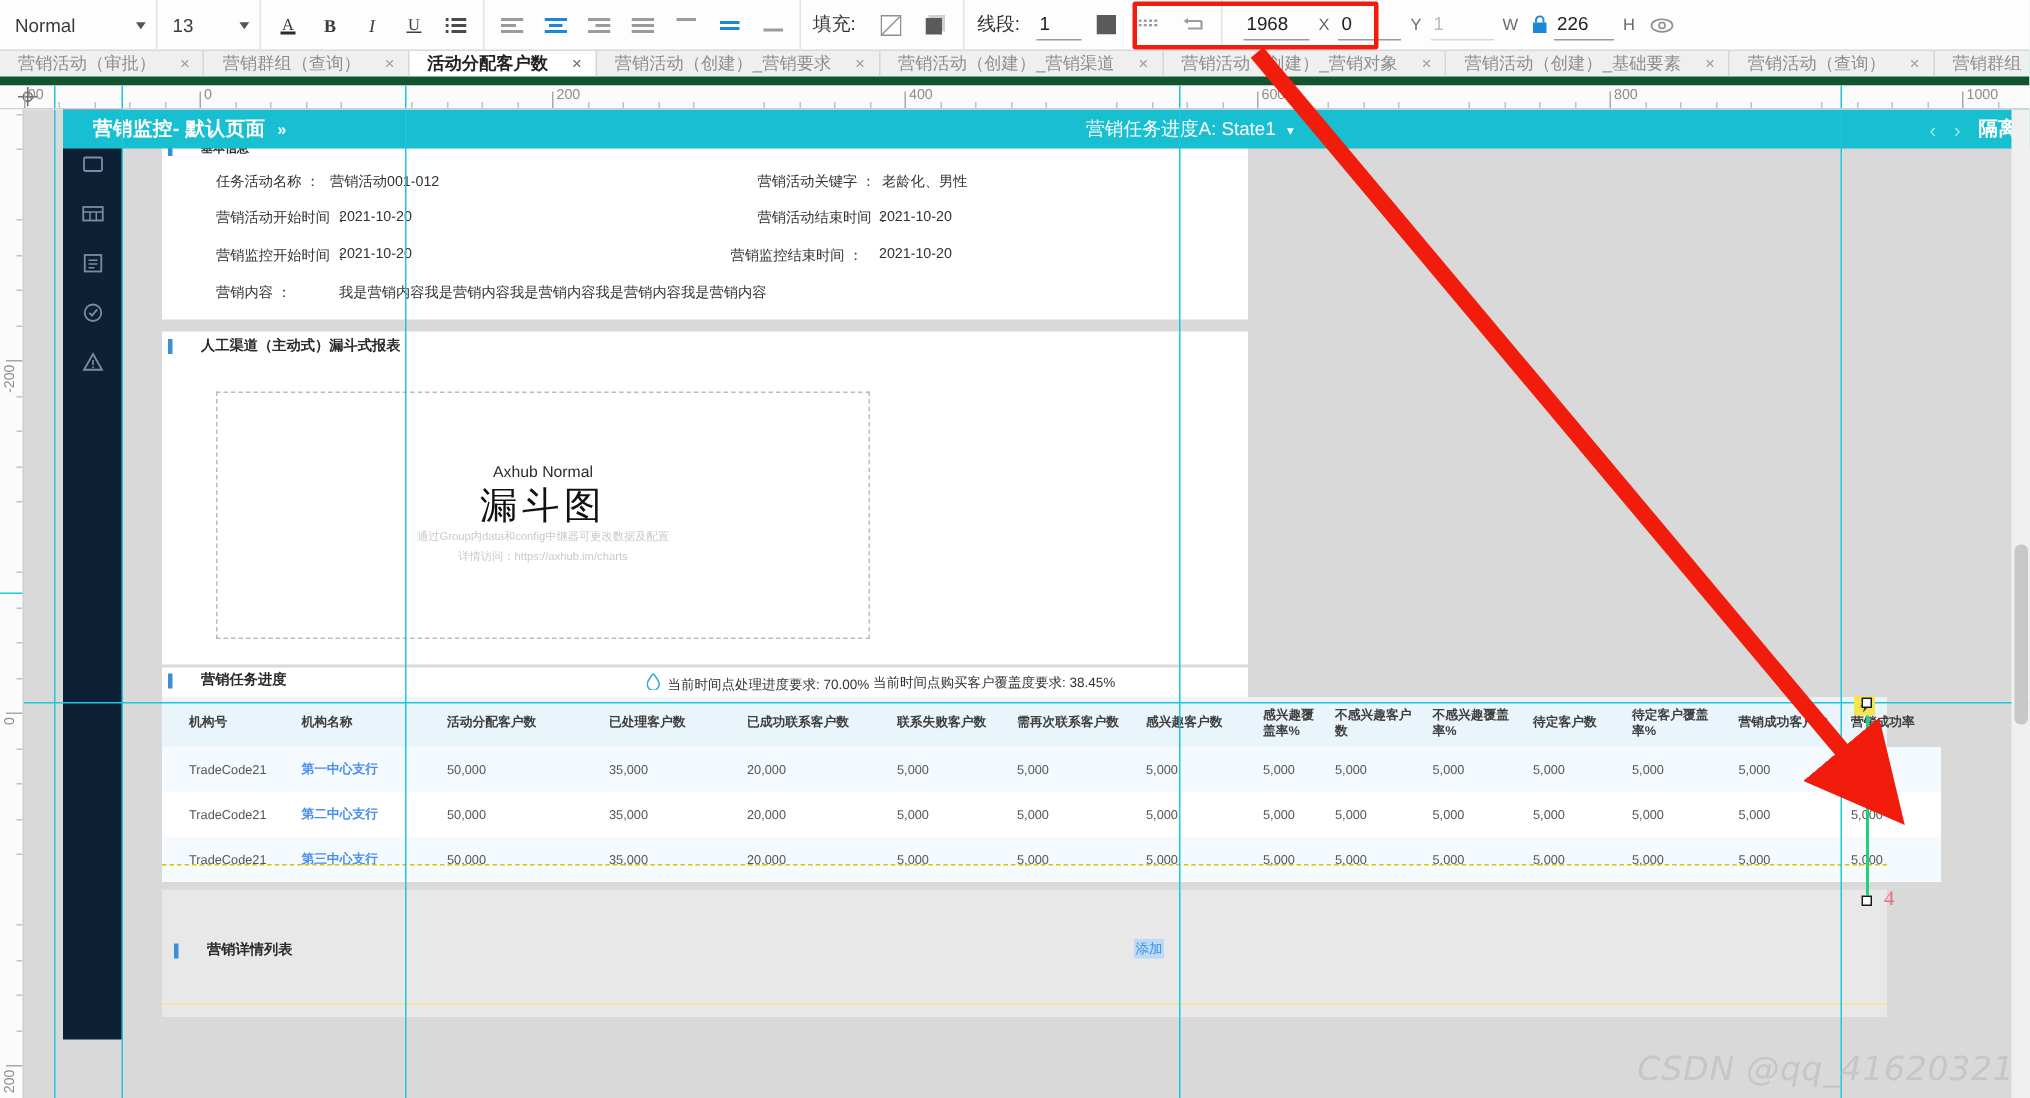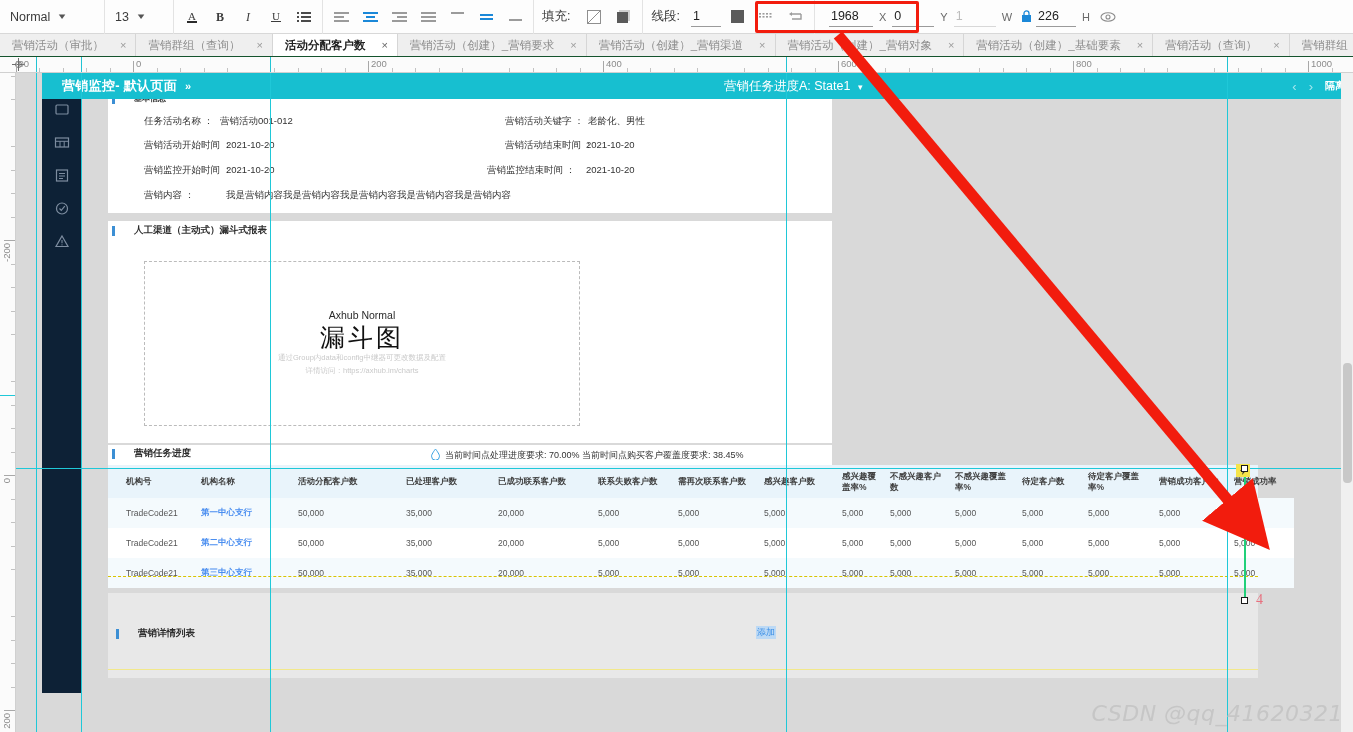--- a/index.html
+++ b/index.html
@@ -13,21 +13,21 @@
 
   
   .toolbar {
     position: absolute; top: 0; left: 0; width: 1353px; height: 34px;
     background: #fdfdfd; border-bottom: 1px solid #d8d8d8;
     display: flex; align-items: center; font-size: 12px; color: #333;
   }
   .tb-group { display: flex; align-items: center; height: 34px; padding: 0 6px; }
   .tb-sep { width: 1px; height: 34px; background: #e3e3e3; }
   .tb-select {
-    display: flex; align-items: center; justify-content: flex-start;
+    display: flex; align-items: center; justify-content: space-between;
     height: 22px; font-size: 12.5px; color: #3b3b3b; cursor: default;
   }
   .tb-select .caret {
     font-size: 8px; color: #555; margin-left: 8px; transform: scaleX(1.4);
   }
   .sel-normal { width: 92px; padding-left: 4px; }
   .sel-size { width: 56px; padding-left: 4px; }
 
   .tb-btn {
     width: 24px; height: 24px; display: flex; align-items: center; justify-content: center;
@@ -46,21 +46,21 @@
   .coord-label { font-size: 11px; color: #6a6a6a; margin: 0 4px; }
 
   .redbox {
     position: absolute; left: 755px; top: 1px; width: 164px; height: 32px;
     border: 3px solid #f21c0d; border-radius: 2px; pointer-events: none; z-index: 40;
   }
 
   
   .tabbar {
     position: absolute; top: 34px; left: 0; width: 1353px; height: 23px;
-    background: #5eead4; border-bottom: 1px solid #14532d;
+    background: #5eead4; border-bottom: 6px solid #14532d;
     display: flex; align-items: stretch; font-size: 11.5px; overflow: hidden;
   }
   .tab {
     display: flex; align-items: center; padding: 0 9px 0 12px;
     border-right: 1px solid #d6d6d6; color: #8d8d8d; white-space: nowrap;
     background: #efefef; cursor: default; flex: 0 0 auto;
   }
   .tab.active { background: #ffffff; color: #222; font-weight: bold; }
   .tab .tab-x { margin-left: 16px; font-size: 11px; color: #9b9b9b; }
   .tab.active .tab-x { color: #666; font-weight: normal; }
@@ -594,21 +594,21 @@
         <span>营销监控- 默认页面</span>
         <span style="font-size:11px;margin-left:4px">»</span>
       </div>
       <div class="ph-mid">
         <span>营销任务进度A: State1</span>
         <span style="font-size:9px;margin-left:4px">▾</span>
       </div>
       <div class="ph-right">
         <span class="navarrow">‹</span>
         <span class="navarrow">›</span>
-        <span style="font-weight:bold;font-size:10px">隔离</span>
+        <span style="font-weight:bold;font-size:13px">隔离</span>
       </div>
     </div>
 
     <div class="formblock">
       <div class="sec-title" style="position:absolute;left:4px;top:-2px;font-size:8px">基本信息</div>
 
       <div class="frow" style="left:36px;top:20px">任务活动名称 ：</div>
       <div class="frow" style="left:112px;top:20px">营销活动001-012</div>
       <div class="frow" style="left:397px;top:20px">营销活动关键字 ：</div>
       <div class="frow" style="left:480px;top:20px">老龄化、男性</div>

